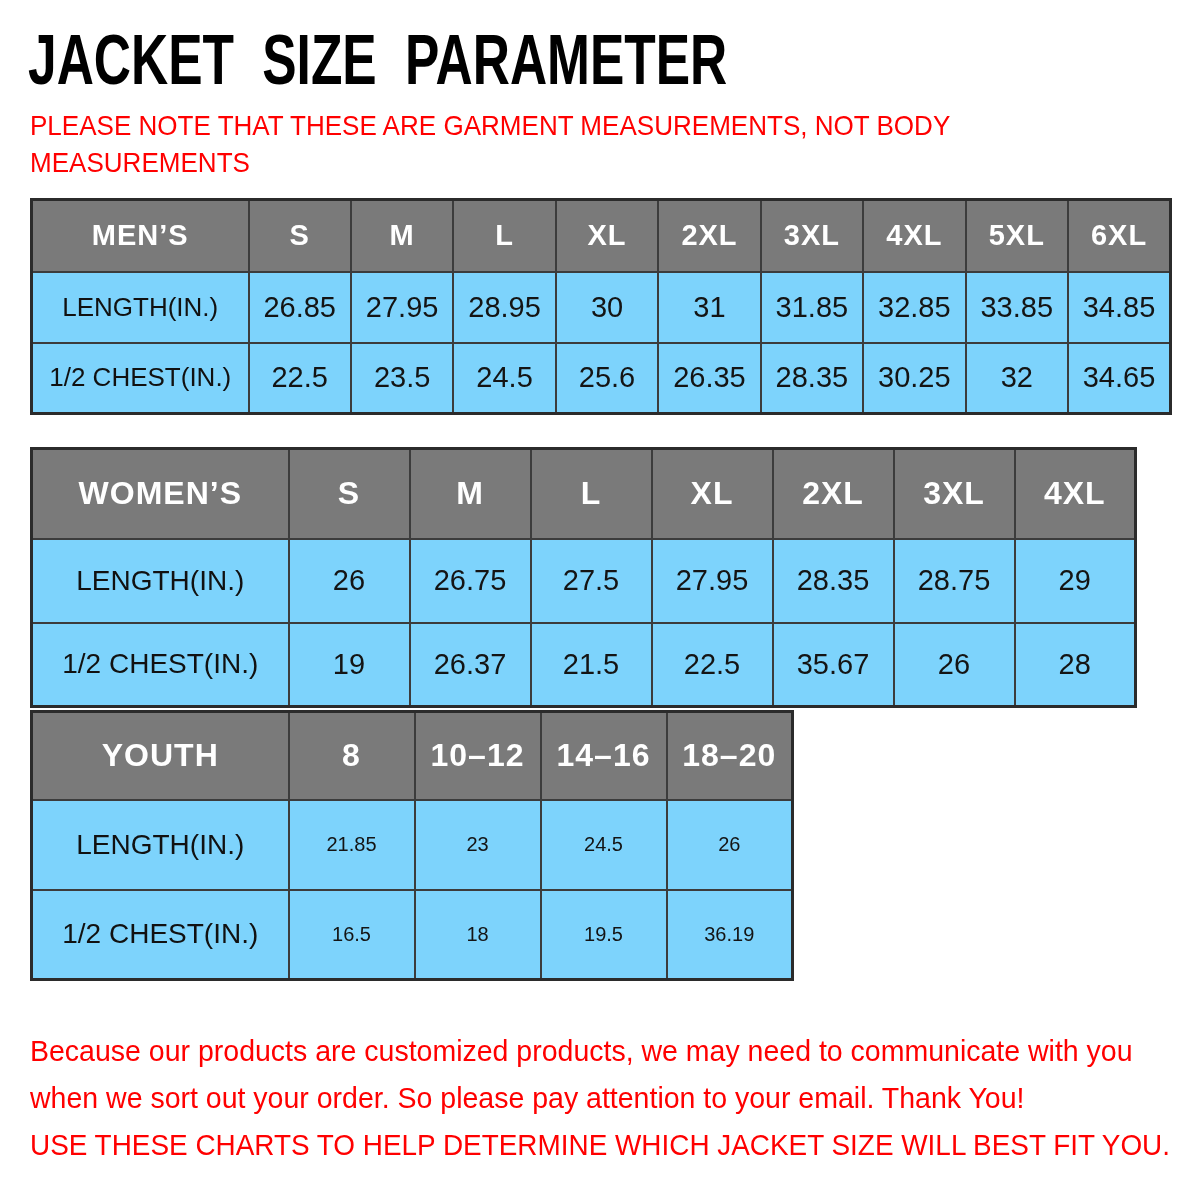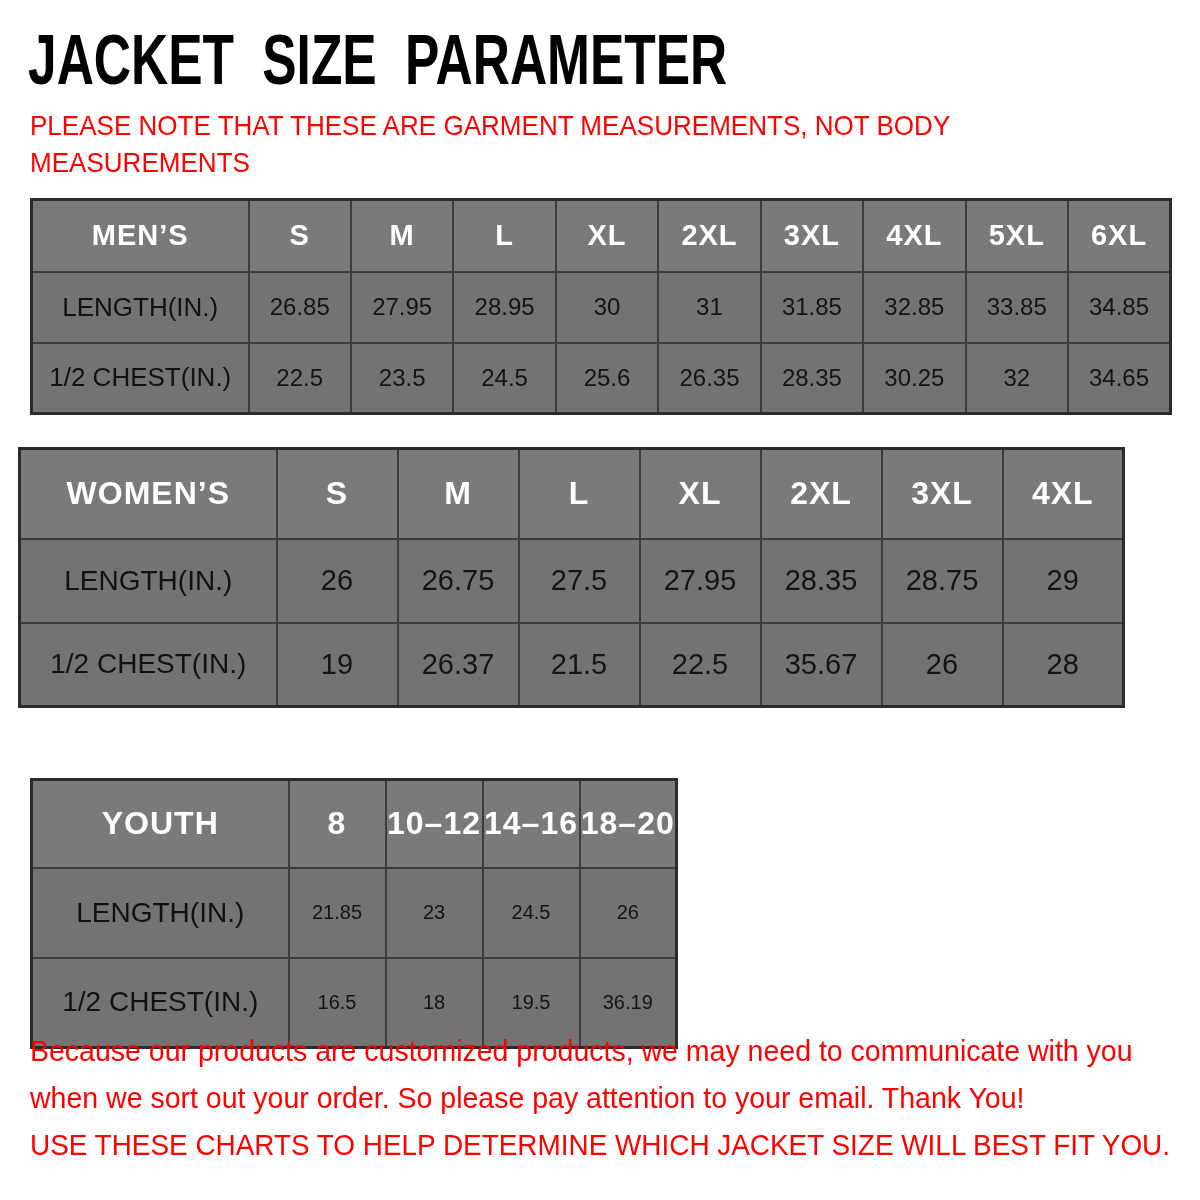--- a/index.html
+++ b/index.html
@@ -38,21 +38,21 @@
     transform: scaleX(0.93);
     transform-origin: left top;
     white-space: nowrap;
   }
 
   
   table.size-table {
     position: absolute;
     border-collapse: collapse;
     table-layout: fixed;
-    background: #737373;
+    background: #7dd3fc;
     border: 3px solid #2b2b2b;
   }
   table.size-table th,
   table.size-table td {
     border: 2px solid #3c3c3c;
     text-align: center;
     vertical-align: middle;
     padding: 0;
     overflow: hidden;
   }
@@ -68,33 +68,33 @@
   }
   table.size-table td.rowlabel {
     color: #111111;
   }
 
   
   #mens-table { left: 30px; top: 198px; width: 1142px; }
   #mens-table tr.hdr-row { height: 72px; }
   #mens-table tr.data-row { height: 71px; }
   #mens-table th.hdr { font-size: 29px; letter-spacing: 1px; }
-  #mens-table td { font-size: 24px; }
+  #mens-table td { font-size: 29px; }
   #mens-table td.rowlabel { font-size: 26px; }
 
   
-  #womens-table { left: 18px; top: 447px; width: 1107px; }
+  #womens-table { left: 30px; top: 447px; width: 1107px; }
   #womens-table tr.hdr-row { height: 90px; }
   #womens-table tr.data-row { height: 84px; }
   #womens-table th.hdr { font-size: 32px; letter-spacing: 1px; }
   #womens-table td { font-size: 29px; }
   #womens-table td.rowlabel { font-size: 28px; }
 
   
-  #youth-table { left: 30px; top: 778px; width: 648px; }
+  #youth-table { left: 30px; top: 710px; width: 764px; }
   #youth-table tr.hdr-row { height: 88px; }
   #youth-table tr.data-row { height: 90px; }
   #youth-table th.hdr { font-size: 32px; letter-spacing: 1px; }
   #youth-table td { font-size: 20px; }
   #youth-table td.rowlabel { font-size: 28px; }
 
   
   .footer-para {
     position: absolute;
     left: 30px;

